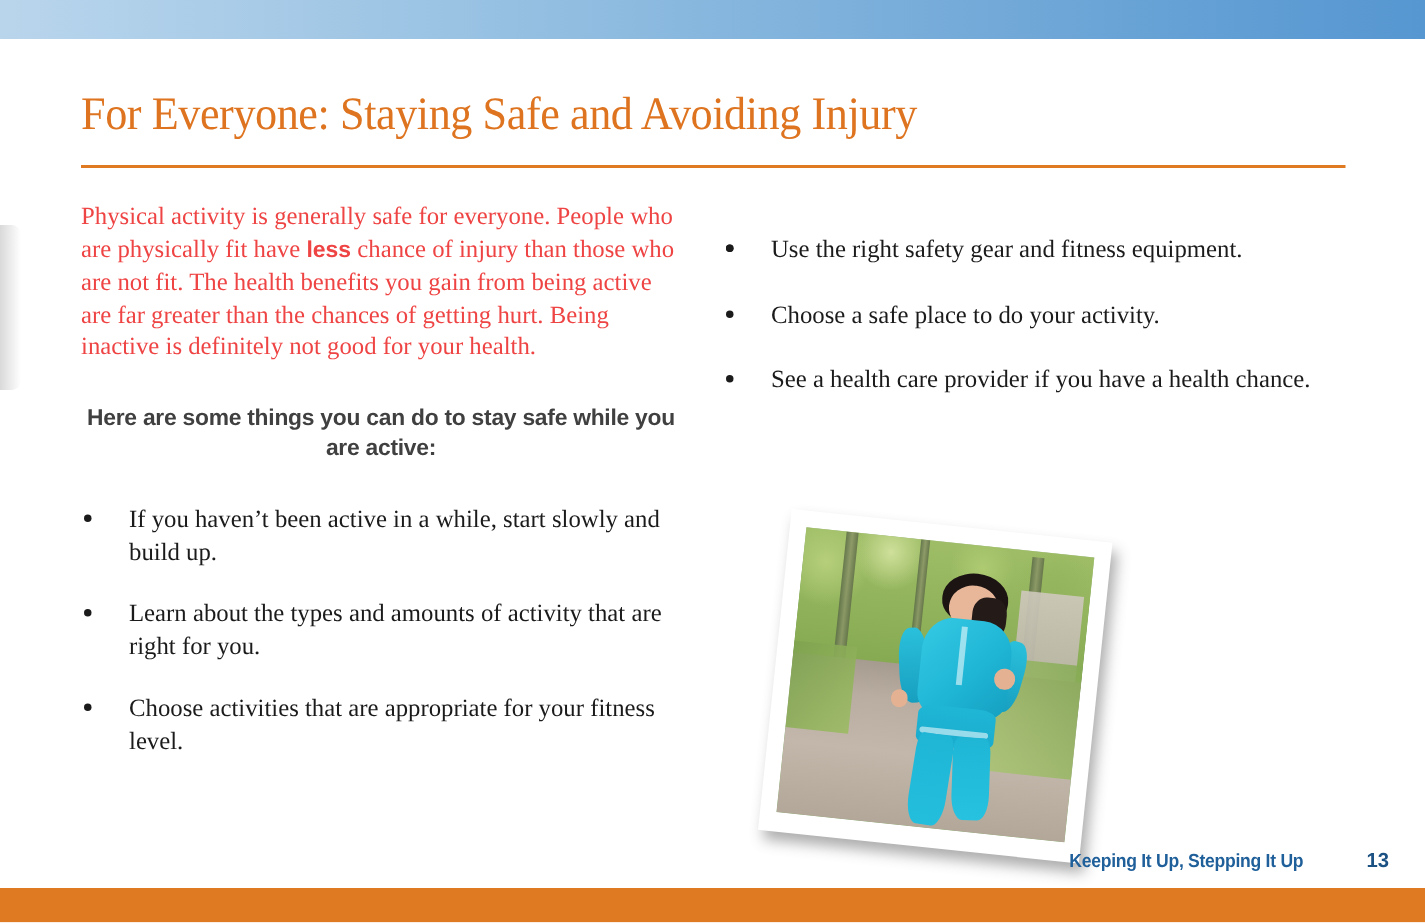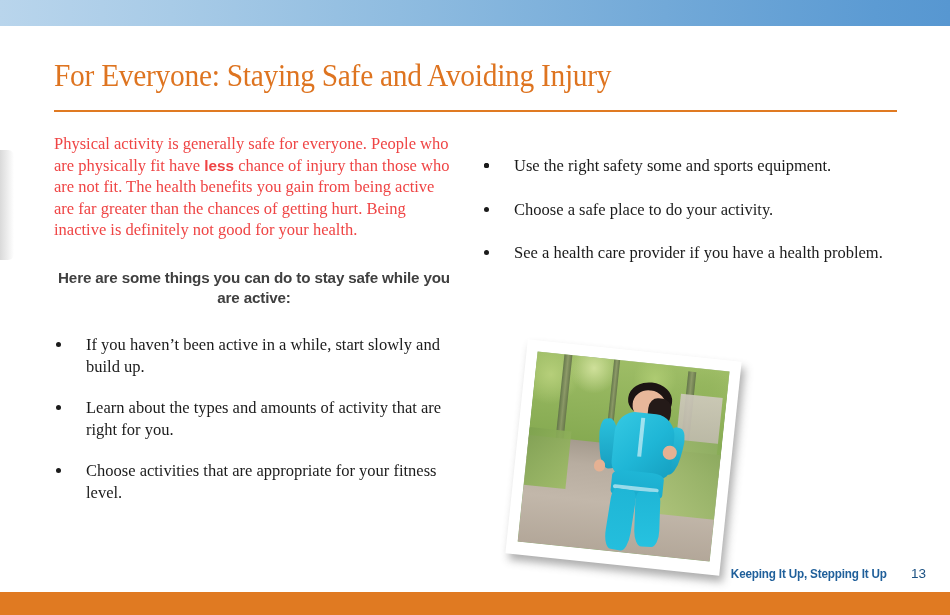--- a/index.html
+++ b/index.html
@@ -289,35 +289,35 @@
     border-radius: 2px;
   }
 
   
   #footer {
     position: absolute;
     right: 24px;
     top: 566px;
     display: flex;
     align-items: baseline;
-    gap: 18px;
+    gap: 36px;
   }
   #footer-title {
     font-family: "Liberation Sans", sans-serif;
     font-size: 12.6px;
     font-weight: bold;
     color: #1f5f9a;
     letter-spacing: -0.2px;
     transform: scaleX(0.93);
     transform-origin: left baseline;
   }
   #footer-page {
     font-family: "Liberation Sans", sans-serif;
     font-size: 13.5px;
-    font-weight: normal;
+    font-weight: bold;
     color: #1b5183;
   }
 </style>
 </head>
 <body>
 
 <div id="page">
 
   <div id="top-banner"></div>
   <div id="left-edge-shadow"></div>
@@ -337,23 +337,23 @@
       <ul class="bullets" id="left-bullets">
         <li><span class="dot"></span><span>If you haven’t been active in a while, start slowly and build up.</span></li>
         <li><span class="dot"></span><span>Learn about the types and amounts of activity that are right for you.</span></li>
         <li><span class="dot"></span><span>Choose activities that are appropriate for your fitness level.</span></li>
       </ul>
     </div>
 
     <div class="col" id="col-right">
       <ul class="bullets" id="right-bullets">
         <li><span class="dot"></span></li>
-        <li><span class="dot"></span><span>Use the right safety some and sports equipment.</span></li>
+        <li><span class="dot"></span><span>Use the right safety gear and fitness equipment.</span></li>
         <li><span class="dot"></span><span>Choose a safe place to do your activity.</span></li>
-        <li><span class="dot"></span><span>See a health care provider if you have a health problem.</span></li>
+        <li><span class="dot"></span><span>See a health care provider if you have a health chance.</span></li>
       </ul>
     </div>
 
   </div>
 
   <div id="photo-wrap">
     <div id="photo-frame">
       <div id="photo-image">
         <div class="sc-sky"></div>
         <div class="sc-trees"></div>

